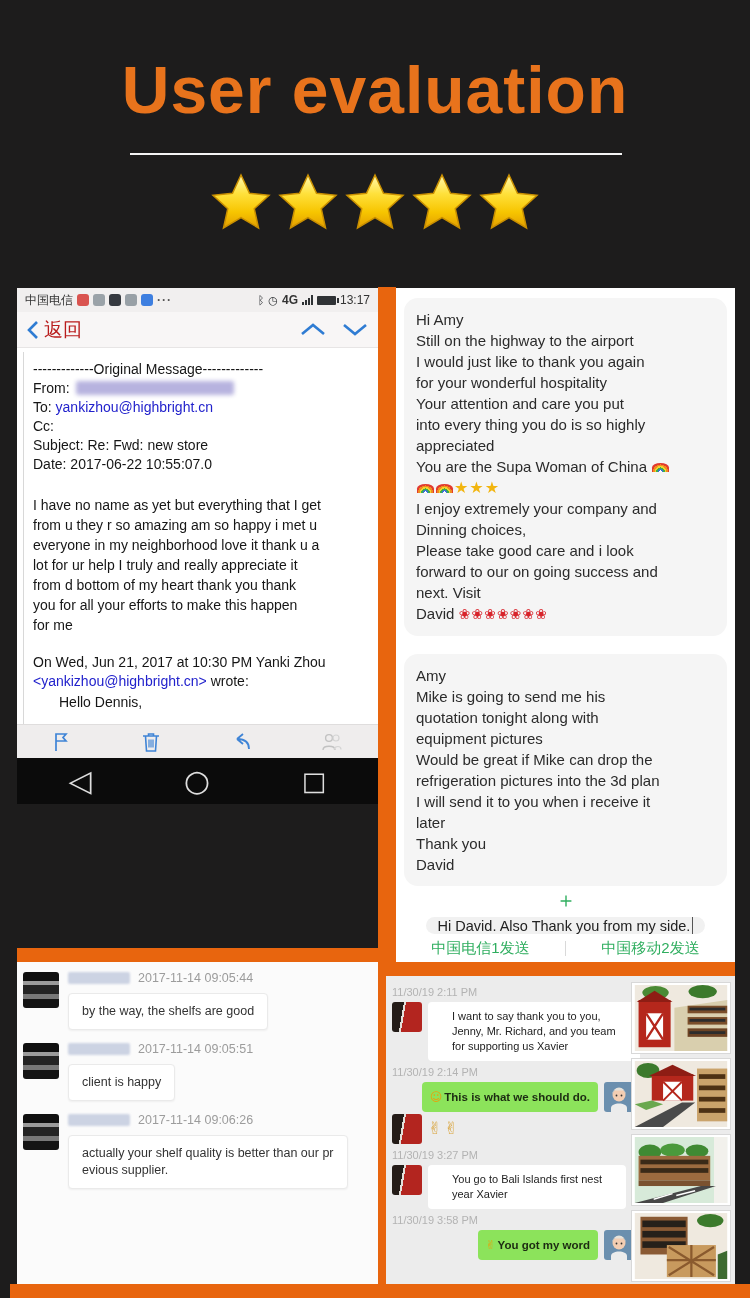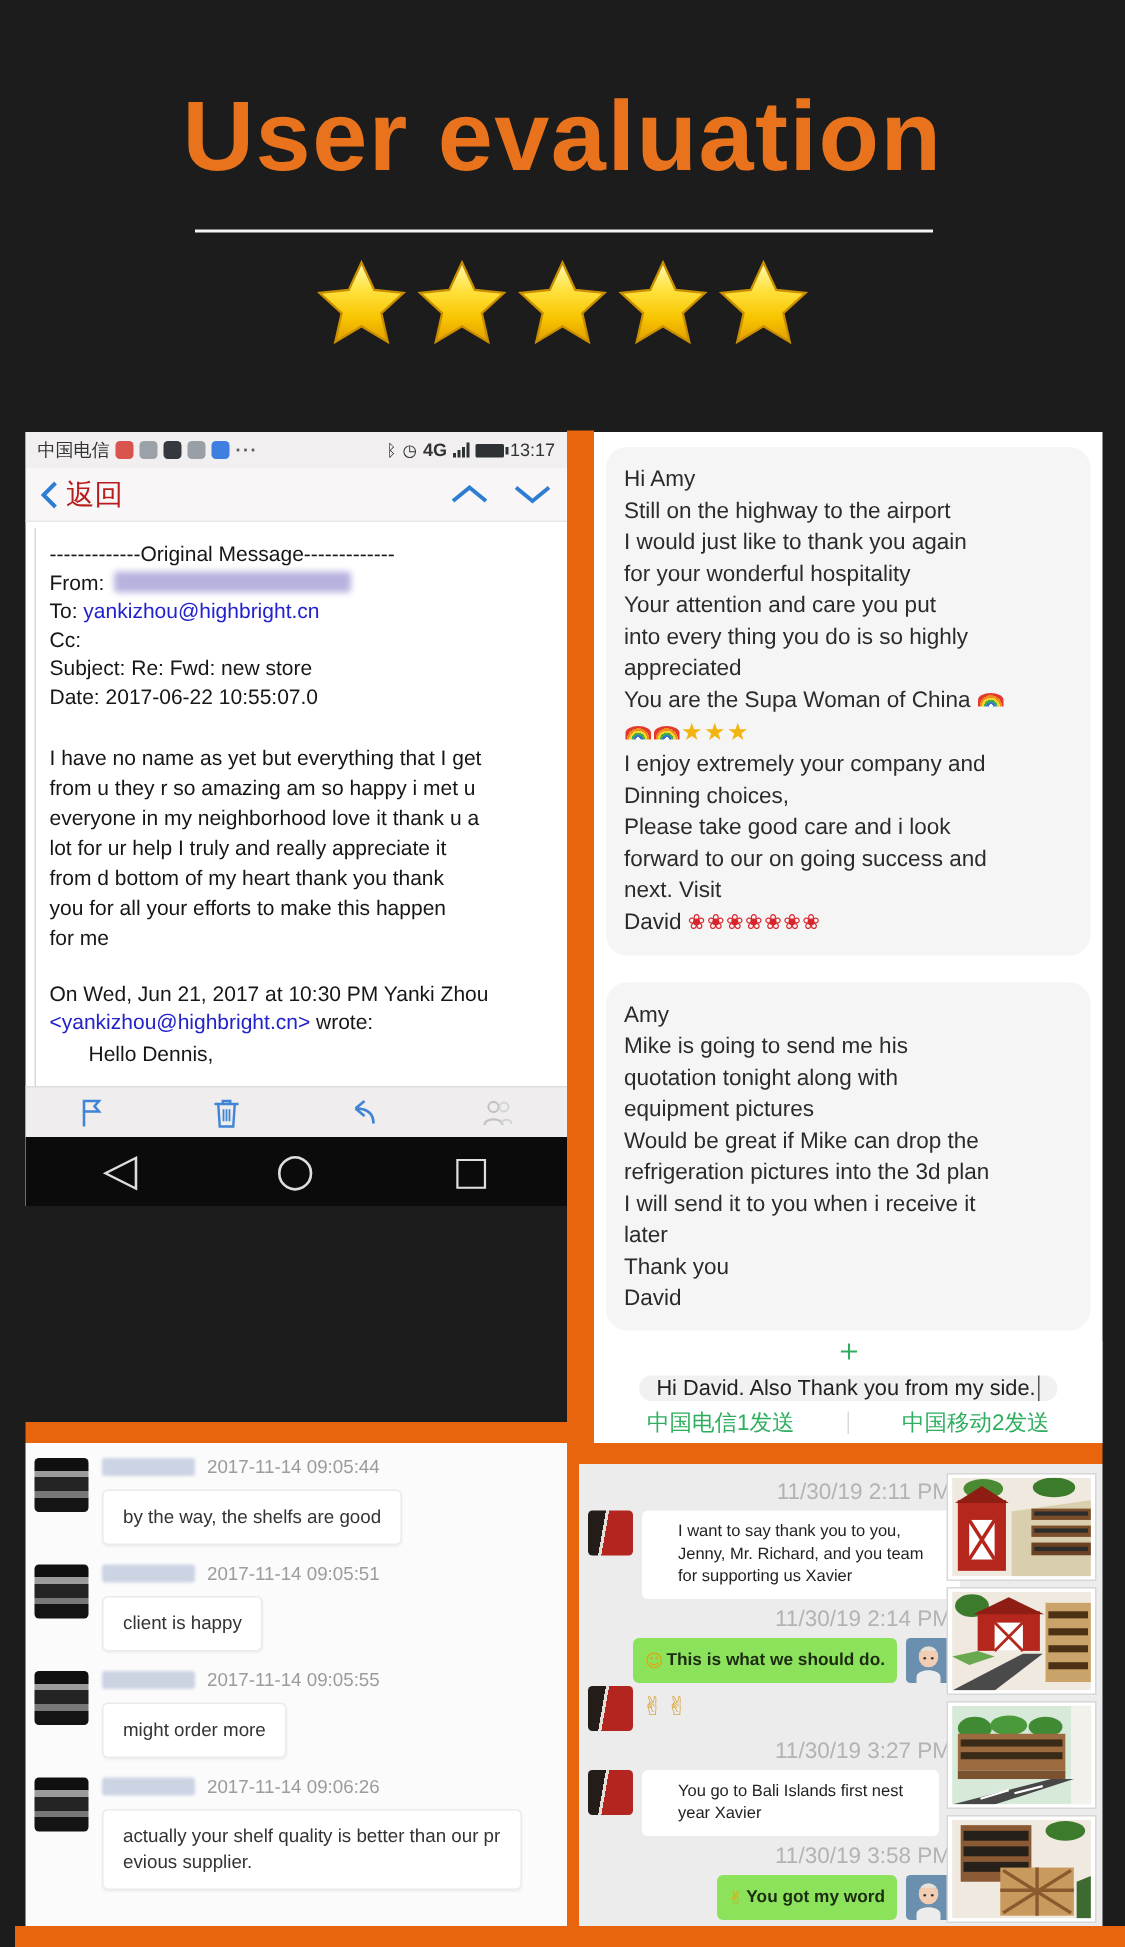--- a/index.html
+++ b/index.html
@@ -88,21 +88,21 @@
   .cl-meta { display:flex; align-items:center; gap:8px; height:16px; }
   .cl-nameblur { width:62px; height:12px; background:#ccd3e3; border-radius:2px; filter:blur(1.2px); }
   .cl-time { color:#9c9c9c; font-size:12.5px; }
   .cl-bubble { display:inline-block; margin-top:7px; background:#fff; border:1px solid #eaeaea; border-radius:4px;
                padding:9px 13px; font-size:12.5px; line-height:17px; color:#333;
                box-shadow:0 1px 2px rgba(0,0,0,.05); }
 
   
   .wechat { position:absolute; left:386px; top:976px; width:349px; height:308px; background:#ececec; overflow:hidden; }
   .wx-left { position:absolute; left:0; top:0; width:250px; padding:5px 2px 0 6px; }
-  .wx-time { text-align:right; color:#b3b3b3; font-size:15px; margin:5px 0 4px 0; }
+  .wx-time { text-align:left; color:#b3b3b3; font-size:11px; margin:5px 0 4px 0; }
   .wx-row { display:flex; gap:6px; margin:2px 0; }
   .wx-row.right { justify-content:flex-end; }
   .wx-avatar-red { width:30px; height:30px; border-radius:3px; flex:none;
                    background:linear-gradient(100deg,#241c18 0 34%,#e3e0da 34% 40%,#b3251f 40% 100%); }
   .wx-avatar-blue { width:30px; height:30px; border-radius:3px; flex:none; overflow:hidden; }
   .wx-bubble-w { background:#fff; border-radius:4px; padding:7px 24px; font-size:11px; line-height:15px; color:#222; }
   .wx-bubble-g { background:#8ce35b; border-radius:4px; padding:6px 8px; font-size:11.5px; line-height:14px;
                  color:#1c2b12; font-weight:bold; display:flex; align-items:center; gap:2px; }
   .mini-face { color:#e8a10c; font-family:"DejaVu Sans", sans-serif; font-size:12px; font-weight:normal; }
   .hands { color:#d9a43c; font-family:"DejaVu Sans", sans-serif; font-size:17px; letter-spacing:2px; margin-top:4px; }
@@ -317,30 +317,20 @@
       <div class="cl-avatar"></div>
       <div class="cl-col">
         <div class="cl-meta">
           <span class="cl-nameblur"></span>
           <span class="cl-time">2017-11-14 09:05:51</span>
         </div>
         <div class="cl-bubble pre">client is happy</div>
       </div>
     </div>
 
-    <div class="cl-msg">
-      <div class="cl-avatar"></div>
-      <div class="cl-col">
-        <div class="cl-meta">
-          <span class="cl-nameblur"></span>
-          <span class="cl-time">2017-11-14 09:05:55</span>
-        </div>
-        <div class="cl-bubble pre">might order more</div>
-      </div>
-    </div>
 
     <div class="cl-msg">
       <div class="cl-avatar"></div>
       <div class="cl-col">
         <div class="cl-meta">
           <span class="cl-nameblur"></span>
           <span class="cl-time">2017-11-14 09:06:26</span>
         </div>
         <div class="cl-bubble pre">actually your shelf quality is better than our pr
 evious supplier.</div>

